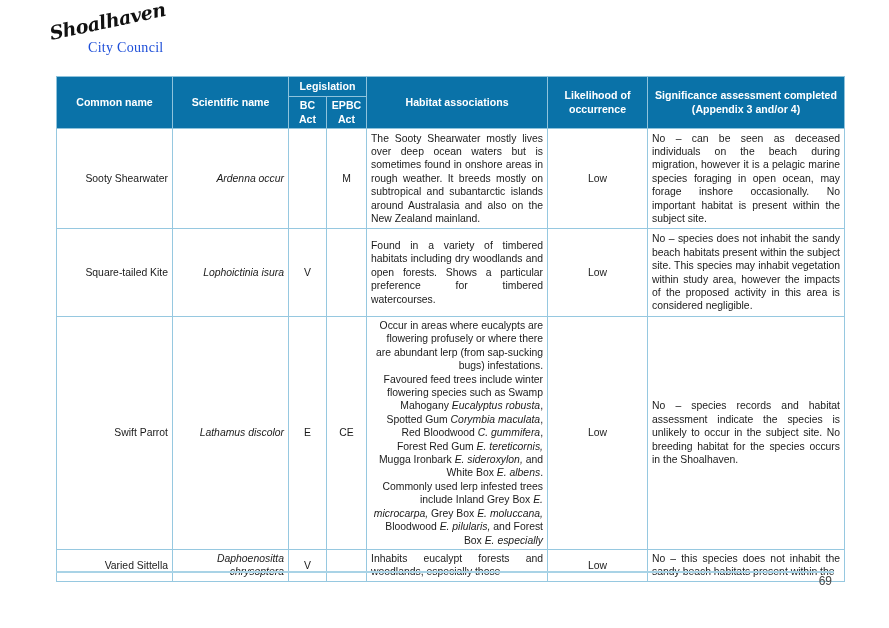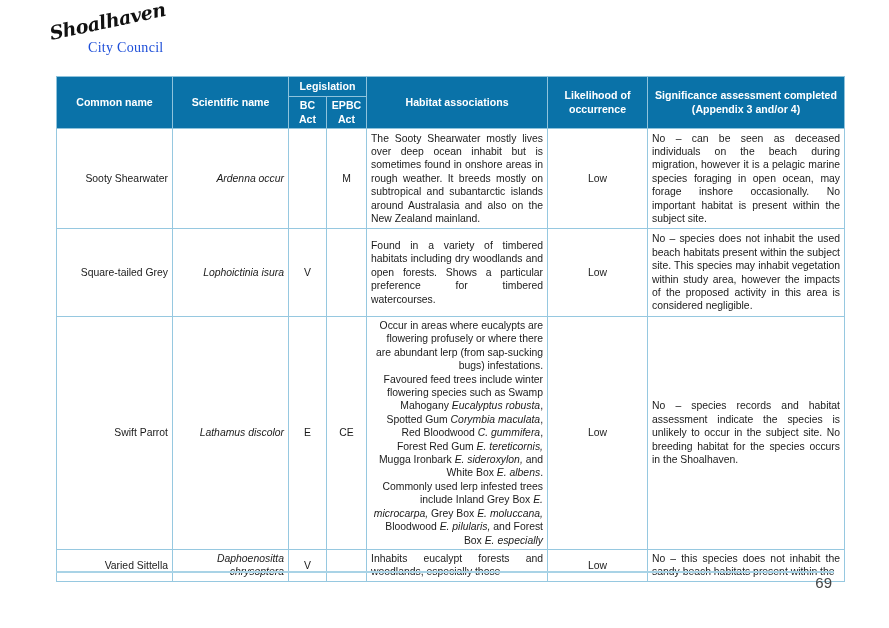--- a/index.html
+++ b/index.html
@@ -24,21 +24,21 @@
     border: 1px solid #8fc3dc; padding: 2px 4px; vertical-align: middle;
   }
   table.species td {
     border: 1.5px solid #96c8e0; padding: 2px 4px; vertical-align: middle;
   }
   td.c { text-align: center; }
   td.j { text-align: justify; text-align-last: left; }
   td.l { text-align: right; }
   .it { font-style: italic; }
   .footer-line { position: absolute; left: 56px; top: 571px; width: 778px; height: 2px; background: #a9d3e6; }
-  .page-num { position: absolute; right: 57px; top: 574px; font-size: 15px; color: #444; }
+  .page-num { position: absolute; right: 57px; top: 574px; font-size: 12px; color: #444; }
 </style>
 </head>
 <body>
 
 <div class="logo">
   <span class="logo-script">Shoalhaven</span>
   <span class="logo-sub">City Council</span>
 </div>
 
 <table class="species">
@@ -64,32 +64,32 @@
       <th>BC Act</th>
       <th>EPBC Act</th>
     </tr>
   </thead>
   <tbody>
     <tr style="height:100px">
       <td class="l">Sooty Shearwater</td>
       <td class="l it">Ardenna occur</td>
       <td class="c"></td>
       <td class="c">M</td>
-      <td class="j">The Sooty Shearwater mostly lives over deep ocean inhabit but is sometimes found in onshore areas in rough weather. It breeds mostly on subtropical and subantarctic islands around Australasia and also on the New Zealand mainland.</td>
+      <td class="j">The Sooty Shearwater mostly lives over deep ocean waters but is sometimes found in onshore areas in rough weather. It breeds mostly on subtropical and subantarctic islands around Australasia and also on the New Zealand mainland.</td>
       <td class="c">Low</td>
       <td class="j">No – can be seen as deceased individuals on the beach during migration, however it is a pelagic marine species foraging in open ocean, may forage inshore occasionally. No important habitat is present within the subject site.</td>
     </tr>
     <tr style="height:88px">
-      <td class="l">Square-tailed Grey</td>
+      <td class="l">Square-tailed Kite</td>
       <td class="l it">Lophoictinia isura</td>
       <td class="c">V</td>
       <td class="c"></td>
       <td class="j">Found in a variety of timbered habitats including dry woodlands and open forests. Shows a particular preference for timbered watercourses.</td>
       <td class="c">Low</td>
-      <td class="j">No – species does not inhabit the used beach habitats present within the subject site. This species may inhabit vegetation within study area, however the impacts of the proposed activity in this area is considered negligible.</td>
+      <td class="j">No – species does not inhabit the sandy beach habitats present within the subject site. This species may inhabit vegetation within study area, however the impacts of the proposed activity in this area is considered negligible.</td>
     </tr>
     <tr style="height:207px">
       <td class="l">Swift Parrot</td>
       <td class="l it">Lathamus discolor</td>
       <td class="c">E</td>
       <td class="c">CE</td>
       <td class="l">
         <div>Occur in areas where eucalypts are flowering profusely or where there are abundant lerp (from sap-sucking bugs) infestations.</div>
         <div><span>Favoured feed trees include winter flowering species such as Swamp Mahogany </span><span class="it">Eucalyptus robusta</span><span>, Spotted Gum </span><span class="it">Corymbia maculata</span><span>, Red Bloodwood </span><span class="it">C. gummifera</span><span>, Forest Red Gum </span><span class="it">E. tereticornis,</span><span> Mugga Ironbark </span><span class="it">E. sideroxylon,</span><span> and White Box </span><span class="it">E. albens</span><span>.</span></div>
         <div><span>Commonly used lerp infested trees include Inland Grey Box </span><span class="it">E. microcarpa,</span><span> Grey Box </span><span class="it">E. moluccana,</span><span> Bloodwood </span><span class="it">E. pilularis,</span><span> and Forest Box </span><span class="it">E. especially</span></div>

